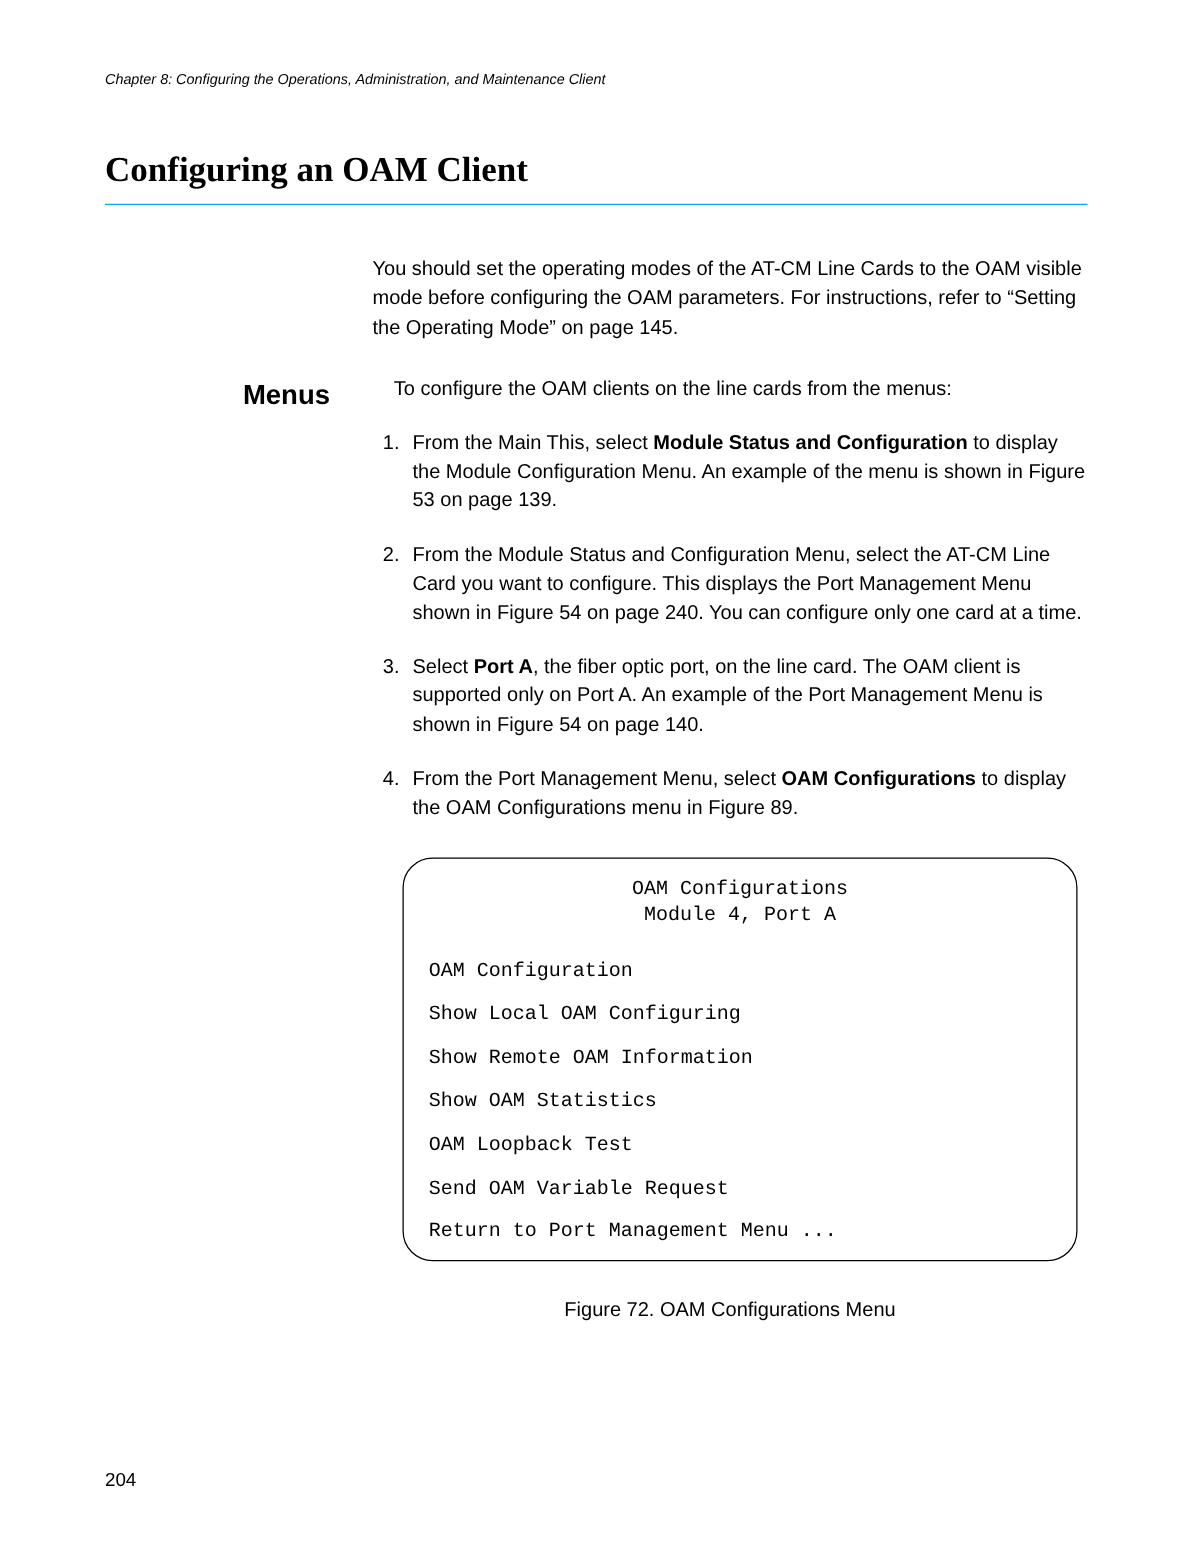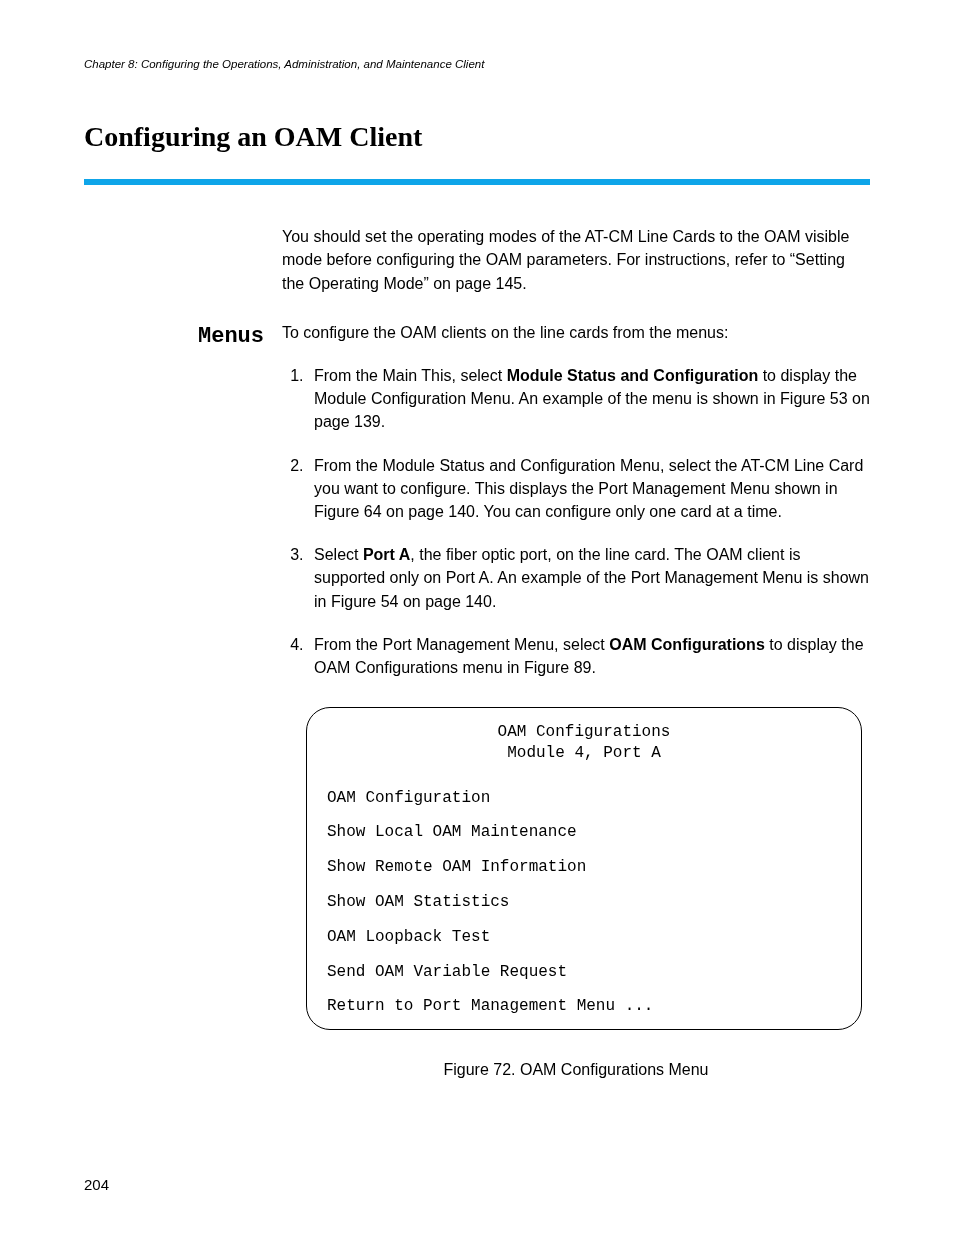--- a/index.html
+++ b/index.html
@@ -24,49 +24,50 @@
     .running-header {
       font-size: 11.5px;
       font-style: italic;
       color: #000;
       margin-bottom: 44px;
     }
     .section-title {
       font-family: "Times New Roman", Times, serif;
       font-size: 28px;
       font-weight: bold;
-      padding-bottom: 22px;
-      border-bottom: 6px solid #0ea5e9;
+      padding-bottom: 6px;
+      border-bottom: 1px solid #0ea5e9;
       margin: 0 0 40px 0;
     }
     .content-area {
       display: grid;
       grid-template-columns: 198px 1fr;
-      column-gap: 0;
+      column-gap: 16px;
     }
     .intro-block {
       grid-column: 2;
       margin-bottom: 26px;
     }
     .side-label {
       grid-column: 1;
       grid-row: 2;
-      font-family: Liberation Mono, monospace;
+      font-family: Liberation Sans, sans-serif;
       font-size: 22px;
       font-weight: bold;
       text-align: right;
       padding-right: 18px;
       padding-top: 0;
     }
     .menus-block {
       grid-column: 2;
       grid-row: 2;
     }
     .menus-intro {
       margin-bottom: 20px;
+      margin-left: 17px;
     }
     ol.steps {
       margin: 0 0 24px 0;
       padding-left: 26px;
     }
     ol.steps li {
       margin-bottom: 20px;
       padding-left: 6px;
     }
     .bold {
@@ -124,38 +125,38 @@
 
     <div class="side-label">Menus</div>
 
     <div class="menus-block">
       <div class="menus-intro">To configure the OAM clients on the line cards from the menus:</div>
 
       <ol class="steps">
         <li>
           <span>From the Main This, select </span><span class="bold">Module Status and Configuration</span><span> to display the Module Configuration Menu. An example of the menu is shown in Figure 53 on page 139.</span>
         </li>
-        <li>From the Module Status and Configuration Menu, select the AT-CM Line Card you want to configure. This displays the Port Management Menu shown in Figure 64 on page 140. You can configure only one card at a time.</li>
+        <li>From the Module Status and Configuration Menu, select the AT-CM Line Card you want to configure. This displays the Port Management Menu shown in Figure 54 on page 240. You can configure only one card at a time.</li>
         <li>
           <span>Select </span><span class="bold">Port A</span><span>, the fiber optic port, on the line card. The OAM client is supported only on Port A. An example of the Port Management Menu is shown in Figure 54 on page 140.</span>
         </li>
         <li>
           <span>From the Port Management Menu, select </span><span class="bold">OAM Configurations</span><span> to display the OAM Configurations menu in Figure 89.</span>
         </li>
       </ol>
     </div>
 
     <div class="figure-wrap">
       <div class="menu-box">
         <div class="menu-header">
           <div>OAM Configurations</div>
           <div>Module 4, Port A</div>
         </div>
         <div class="menu-item">OAM Configuration</div>
-        <div class="menu-item">Show Local OAM Maintenance</div>
+        <div class="menu-item">Show Local OAM Configuring</div>
         <div class="menu-item">Show Remote OAM Information</div>
         <div class="menu-item">Show OAM Statistics</div>
         <div class="menu-item">OAM Loopback Test</div>
         <div class="menu-item">Send OAM Variable Request</div>
         <div class="menu-item">Return to Port Management Menu ...</div>
       </div>
 
       <div class="figure-caption">Figure 72. OAM Configurations Menu</div>
     </div>
 

